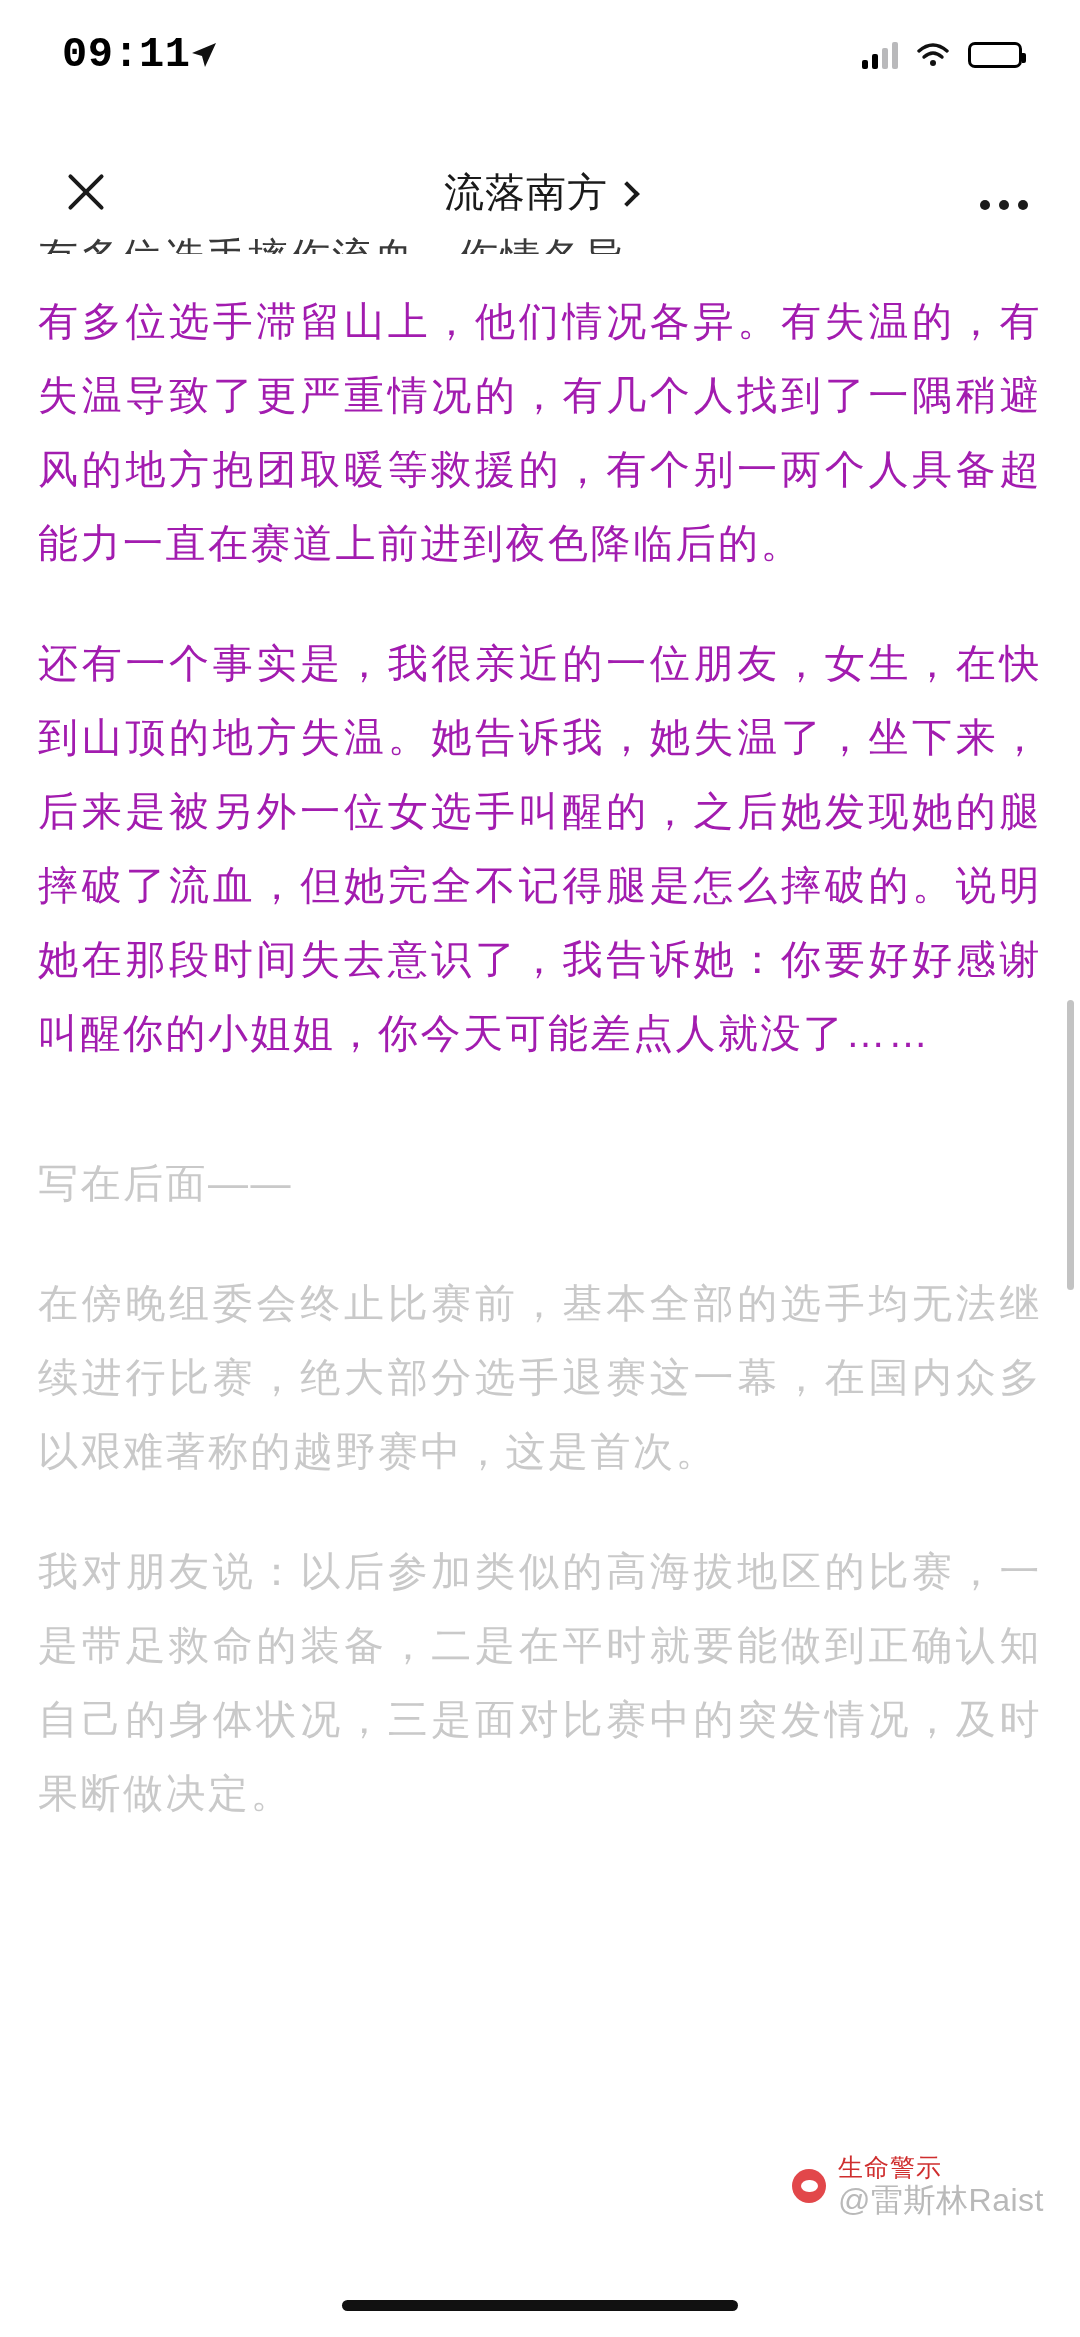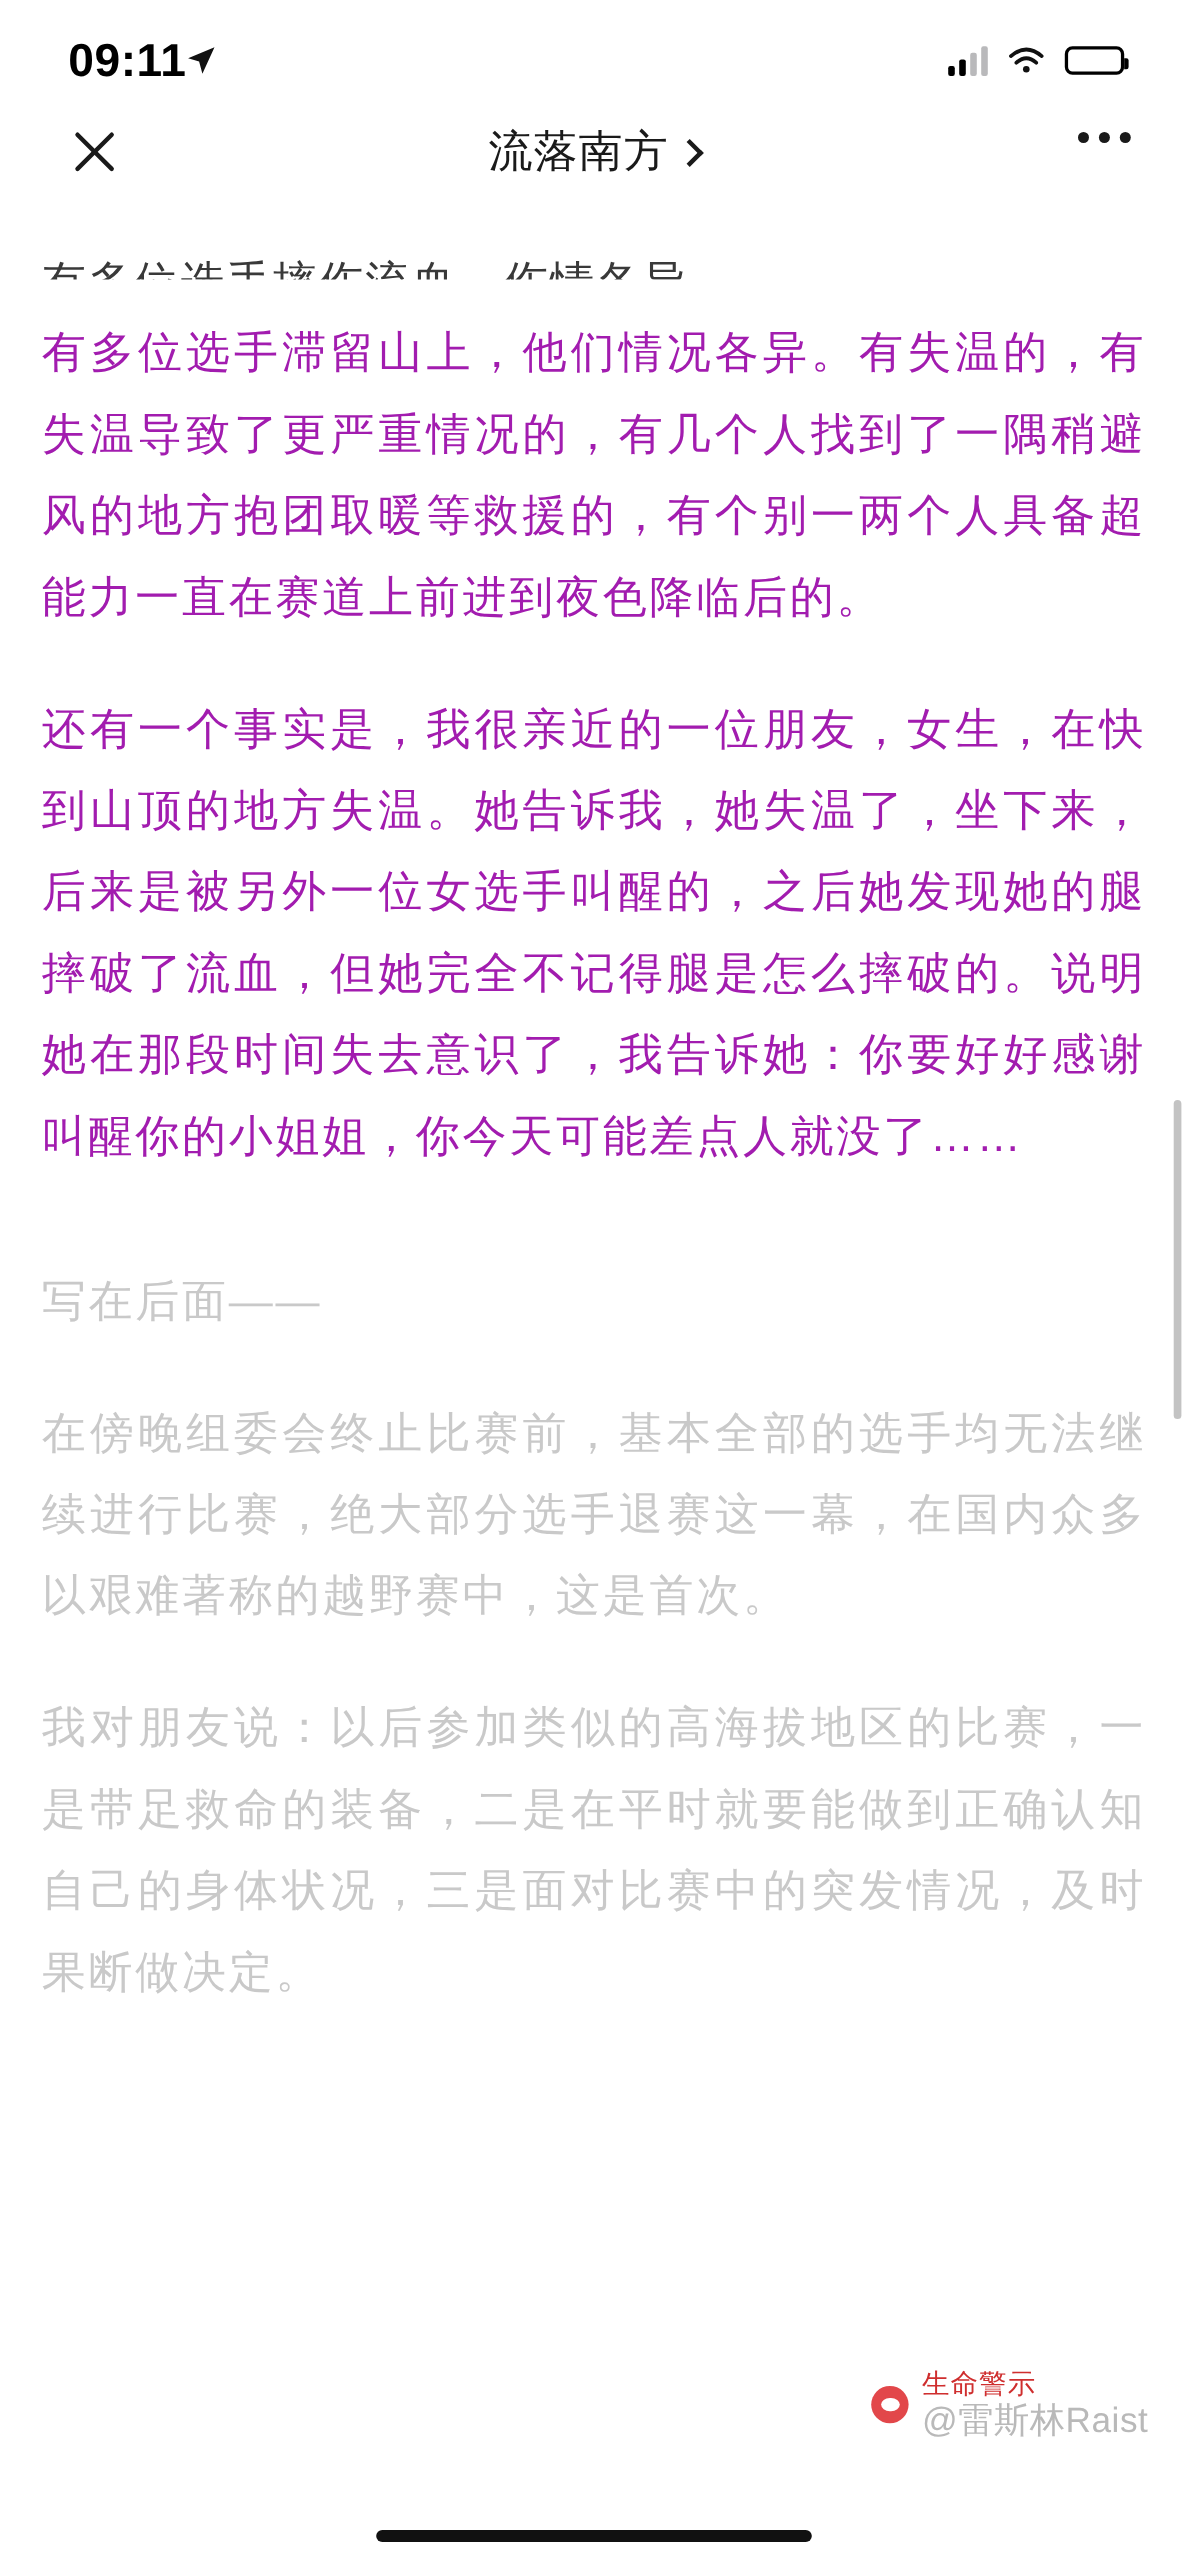--- a/index.html
+++ b/index.html
@@ -22,20 +22,21 @@
     position: relative;
     height: 110px;
     display: flex;
     align-items: center;
     justify-content: space-between;
     padding: 0 58px 0 62px;
   }
   .status-left {
     display: flex;
     align-items: center;
+    font-family: Liberation Mono, monospace;
   }
   .status-time {
     font-size: 42px;
     font-weight: bold;
     color: #000;
     letter-spacing: 0.5px;
   }
   .loc-arrow {
     display: inline-block;
     width: 26px;
@@ -85,21 +86,21 @@
     height: 100%;
     background: #000;
     border-radius: 3px;
   }
 
   
   .nav-bar {
     position: relative;
     height: 110px;
     display: flex;
-    align-items: flex-start;
+    align-items: flex-end;
     justify-content: space-between;
     padding: 0 52px 0 58px;
   }
   .nav-close {
     width: 56px;
     height: 56px;
     position: relative;
     cursor: pointer;
   }
   .nav-close::before, .nav-close::after {

